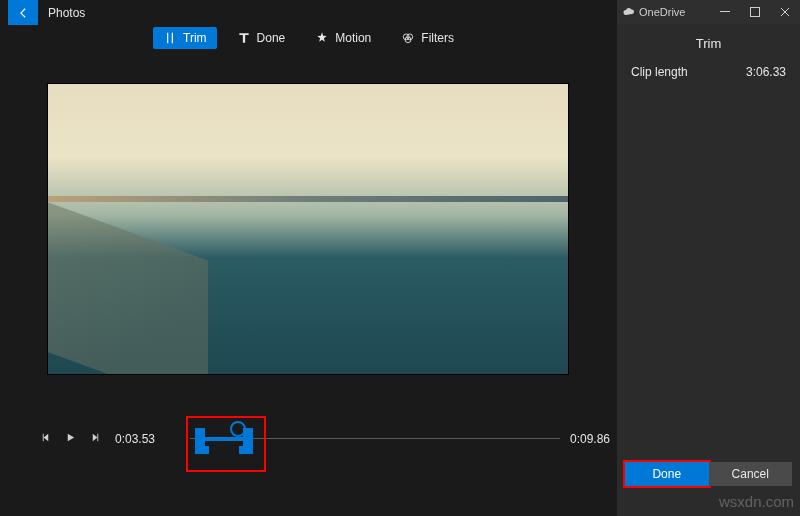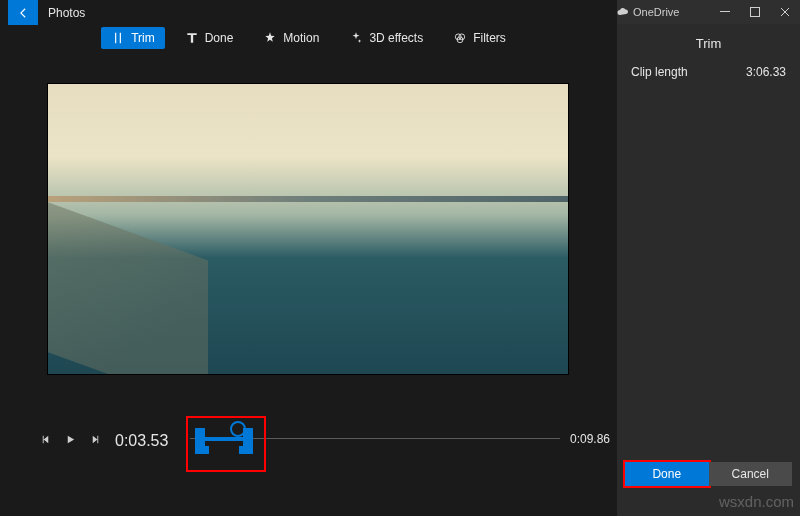--- a/index.html
+++ b/index.html
@@ -37,21 +37,21 @@
   .titlebar {
     height: 24px;
     display: flex;
     align-items: center;
     justify-content: space-between;
     background: #2f2f2f;
   }
   .titlebar .app {
     display: flex;
     align-items: center;
-    padding-left: 0;
+    padding-left: 6px;
     gap: 4px;
     color: #cfcfcf;
     font-size: 11px;
   }
   .winctrls {
     display: flex;
   }
   .winbtn {
     width: 30px;
     height: 24px;
@@ -163,21 +163,21 @@
   .tp-left {
     display: flex;
     align-items: center;
     gap: 14px;
     position: absolute;
     left: 0;
     top: 14px;
   }
   .tp-left svg { width: 11px; height: 11px; fill: #cfcfcf; }
   .tp-time {
-    font-size: 16px;
+    font-size: 12px;
     color: #e6e6e6;
   }
   .timeline-track {
     position: absolute;
     left: 150px;
     top: 20px;
     width: 370px;
     height: 1px;
     background: #5a5a5a;
   }
@@ -318,26 +318,20 @@
         <svg viewBox="0 0 24 24" class="tb-ico">
             <path d="M4 4h16v3h-6v13h-4V7H4z"></path>
           </svg>
         <span>Done</span>
       </div>
       <div class="tb-item">
         <svg viewBox="0 0 24 24" class="tb-ico">
             <path d="M12 2l2 6 6 .5-4.7 4 1.5 6L12 15l-4.8 3.5 1.5-6L4 8.5 10 8z"></path>
           </svg>
         <span>Motion</span>
-      </div>
-      <div class="tb-item">
-        <svg viewBox="0 0 24 24" class="tb-ico">
-            <path d="M12 2l1.5 4.5L18 8l-4.5 1.5L12 14l-1.5-4.5L6 8l4.5-1.5zM18 14l.8 2.2L21 17l-2.2.8L18 20l-.8-2.2L15 17l2.2-.8z"></path>
-          </svg>
-        <span>3D effects</span>
       </div>
       <div class="tb-item">
         <svg viewBox="0 0 24 24" class="tb-ico">
             <circle cx="9" cy="10" r="5" fill="none" stroke="currentColor" stroke-width="1.5"></circle>
             <circle cx="15" cy="10" r="5" fill="none" stroke="currentColor" stroke-width="1.5"></circle>
             <circle cx="12" cy="15" r="5" fill="none" stroke="currentColor" stroke-width="1.5"></circle>
           </svg>
         <span>Filters</span>
       </div>
     </div>

